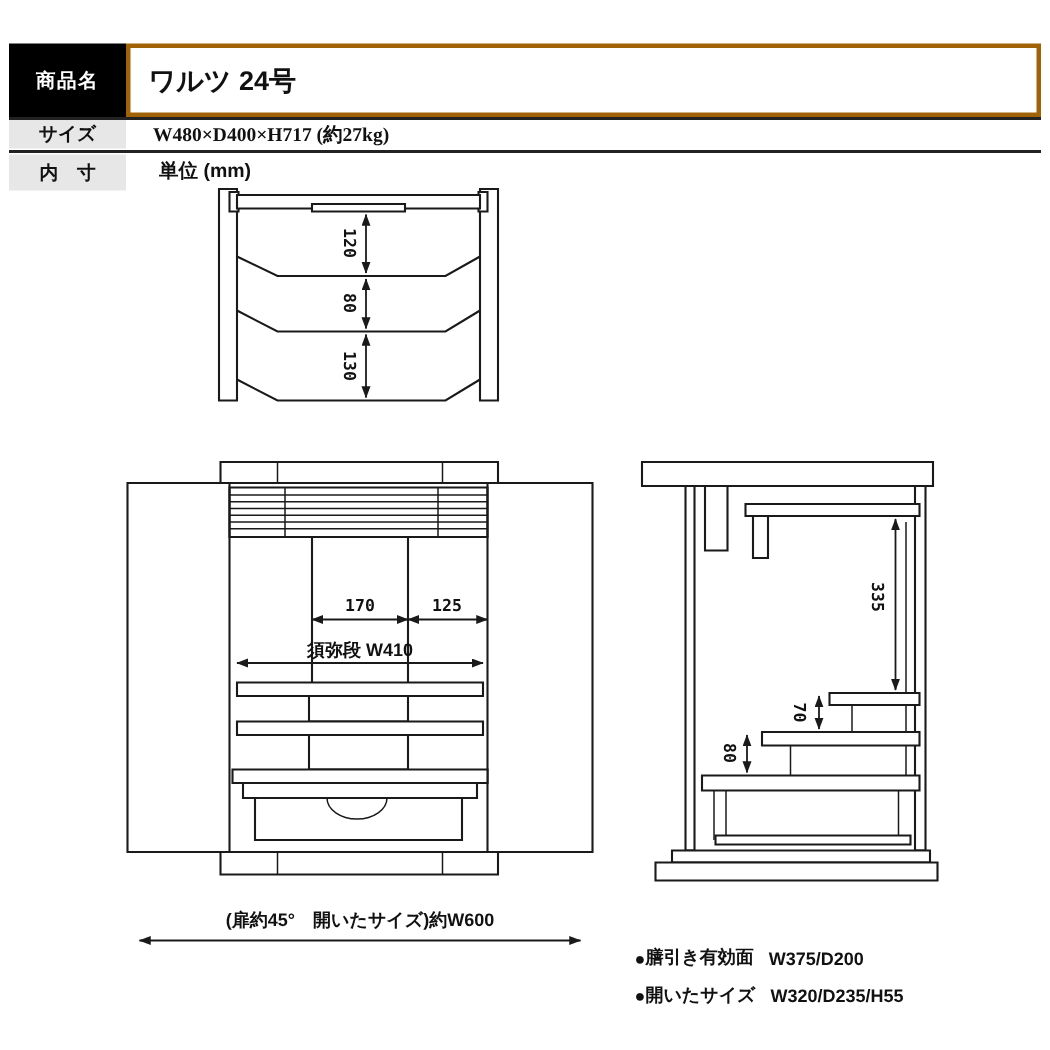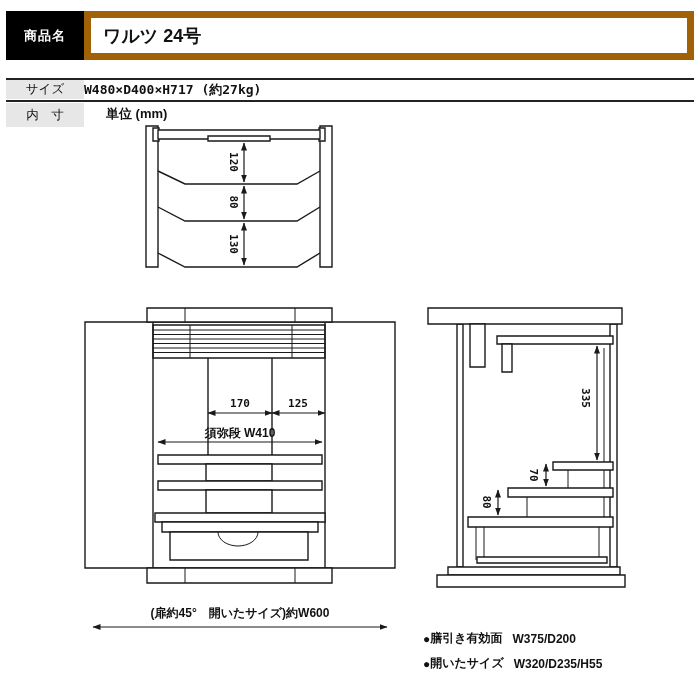--- a/index.html
+++ b/index.html
@@ -1,26 +1,26 @@
 <!DOCTYPE html>
 <html><head>
 <meta charset="utf-8">
 <style>
   html,body{margin:0;padding:0;background:#fff;}
   #canvas{position:relative;width:700px;height:700px;background:#ffffff;overflow:hidden;
           font-family:"Liberation Sans",sans-serif;color:#111;}
   .abs{position:absolute;}
-  .row1{left:6px;top:11px;width:688px;height:49px;display:flex;}
+  .row1{left:6px;top:29px;width:688px;height:49px;display:flex;}
   .cell-black{width:78px;background:#000;color:#fff;display:flex;align-items:center;justify-content:center;
               font-size:13px;font-weight:bold;letter-spacing:1px;}
-  .cell-name{flex:1;border:7px solid #a16207;display:flex;align-items:center;padding-left:12px;
+  .cell-name{flex:1;border:3px solid #a16207;display:flex;align-items:center;padding-left:12px;
              font-size:18px;font-weight:bold;background:#fff;white-space:pre;}
   .hline{left:6px;width:688px;height:0;border-top:2px solid #222;}
   .cell-gray{left:6px;width:78px;background:#e7e7e7;display:flex;align-items:center;justify-content:center;
-             font-size:12.5px;font-weight:normal;white-space:pre;}
+             font-size:12.5px;font-weight:bold;white-space:pre;}
   .rowval{font-size:13px;font-weight:bold;white-space:pre;
           font-family:"DejaVu Sans Mono","Liberation Sans",sans-serif;}
   svg{position:absolute;overflow:visible;}
   svg *{vector-effect:non-scaling-stroke;}
   .ln{stroke:#1a1a1a;stroke-width:1.4;fill:none;}
   .lnthin{stroke:#1a1a1a;stroke-width:1;fill:none;}
   .wrect{stroke:#1a1a1a;stroke-width:1.4;fill:#ffffff;}
   .dim{stroke:#1a1a1a;stroke-width:1.2;fill:none;}
   svg text{font-family:"DejaVu Sans Mono","Liberation Sans",sans-serif;font-weight:bold;
            fill:#111;font-size:11px;text-anchor:middle;}
@@ -33,21 +33,21 @@
 
 <div id="canvas">
 
   <div class="abs row1">
     <div class="cell-black">商品名</div>
     <div class="cell-name">ワルツ 24号</div>
   </div>
 
   <div class="abs hline" style="top:78px;"></div>
   <div class="abs cell-gray" style="top:80px;height:19px;">サイズ</div>
-  <div class="abs rowval" style="left:84px;top:81px;">W480×D400×H717 (約27kg)</div>
+  <div class="abs rowval" style="left:102px;top:81px;font-family:Liberation Serif, serif;">W480×D400×H717 (約27kg)</div>
   <div class="abs hline" style="top:100px;"></div>
 
   <div class="abs cell-gray" style="top:103px;height:24px;">内　寸</div>
   <div class="abs rowval" style="left:106px;top:105px;font-family:'Liberation Sans',sans-serif;">単位 (mm)</div>
 
   <svg style="left:138px;top:118px;" width="206" height="155" viewBox="138 118 206 155">
     <defs>
       <marker id="mA" markerWidth="9" markerHeight="8" refX="7.5" refY="3" orient="auto-start-reverse" markerUnits="userSpaceOnUse">
         <path d="M0 0 L8 3 L0 6 Z" fill="#1a1a1a"></path>
       </marker>

